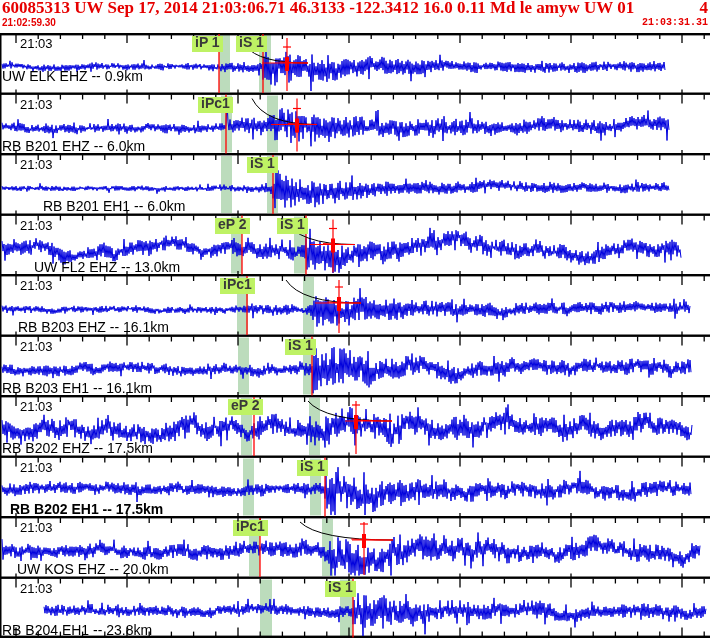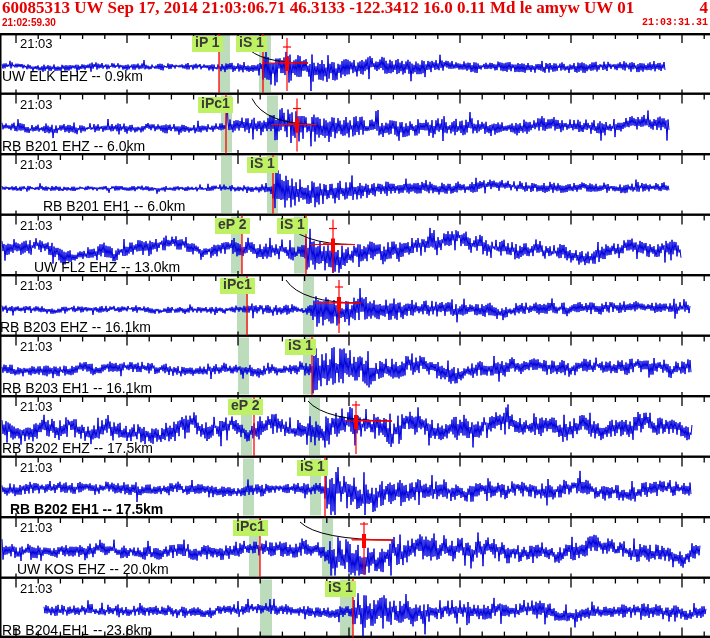--- a/index.html
+++ b/index.html
@@ -579,21 +579,21 @@
       <div class="time-label" style="left: 20px; top: 158px; z-index: 4;">21:03</div>
       <div class="station-label" style="left: 2px; top: 199px; z-index: 4; margin-left: 41px;">RB B201 EH1 -- 6.0km</div>
       <div class="pick-flag" style="left: 247px; top: 157px;">iS 1</div>
       <div class="trace-hit" style="top: 214.5px;"></div>
       <div class="time-label" style="left: 20px; top: 218.5px; z-index: 4;">21:03</div>
       <div class="station-label" style="left: 2px; top: 259.5px; z-index: 4; margin-left: 32px;">UW FL2 EHZ -- 13.0km</div>
       <div class="pick-flag" style="left: 215px; top: 217.5px;">eP 2</div>
       <div class="pick-flag" style="left: 277px; top: 217.5px;">iS 1</div>
       <div class="trace-hit" style="top: 275px;"></div>
       <div class="time-label" style="left: 20px; top: 279px; z-index: 4;">21:03</div>
-      <div class="station-label" style="left: 0; top: 320px; z-index: 4; text-align: center;">RB B203 EHZ -- 16.1km</div>
+      <div class="station-label" style="left: 18px; top: 320px; z-index: 4; text-align: center;">RB B203 EHZ -- 16.1km</div>
       <div class="pick-flag" style="left: 220px; top: 278px;">iPc1</div>
       <div class="trace-hit" style="top: 335.5px;"></div>
       <div class="time-label" style="left: 20px; top: 339.5px; z-index: 4;">21:03</div>
       <div class="station-label" style="left: 2px; top: 380.5px; z-index: 4;">RB B203 EH1 -- 16.1km</div>
       <div class="pick-flag" style="left: 285px; top: 338.5px;">iS 1</div>
       <div class="trace-hit" style="top: 396px;"></div>
       <div class="time-label" style="left: 20px; top: 400px; z-index: 4;">21:03</div>
       <div class="station-label" style="left: 2px; top: 441px; z-index: 4; text-align: right;">RB B202 EHZ -- 17.5km</div>
       <div class="pick-flag" style="left: 228px; top: 399px;">eP 2</div>
       <div class="trace-hit" style="top: 456.5px;"></div>

